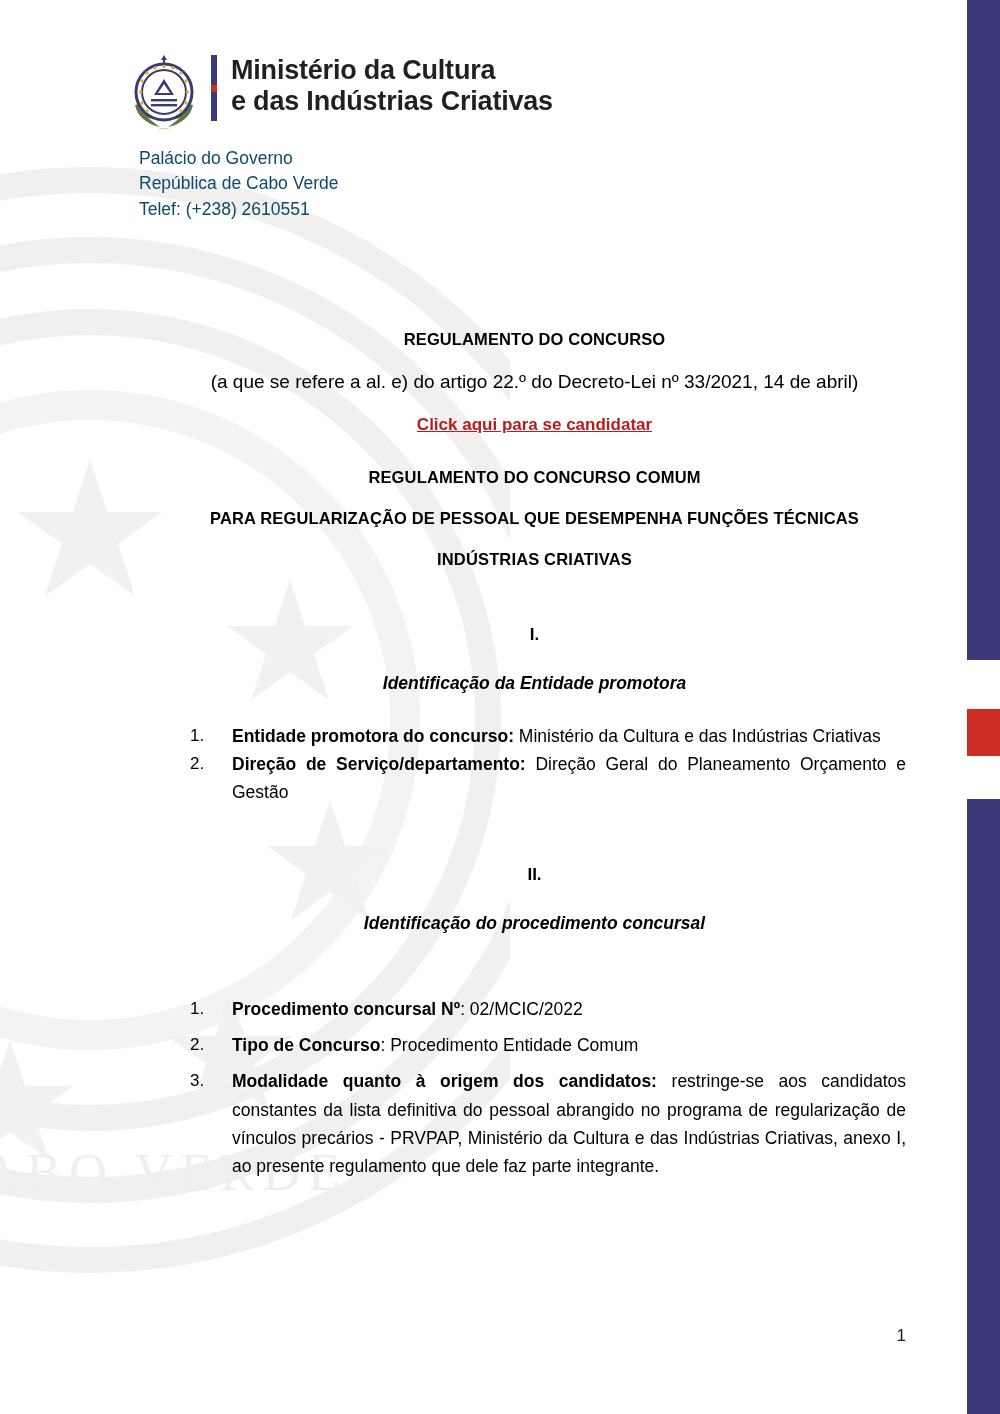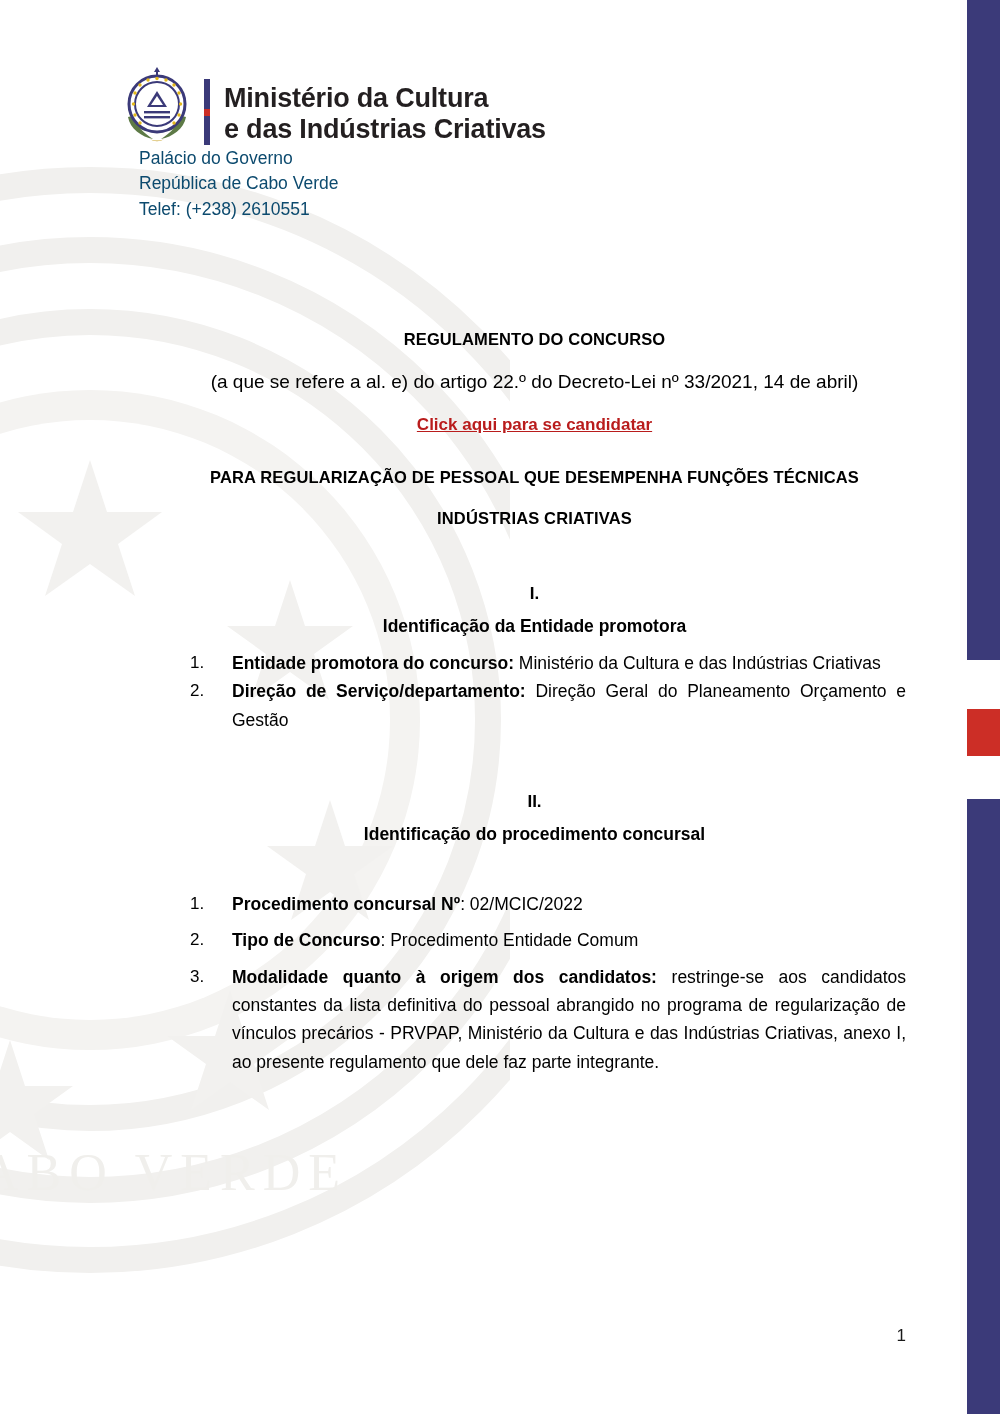--- a/index.html
+++ b/index.html
@@ -45,27 +45,27 @@
     top: 160px;
     width: 840px;
     height: 1120px;
     z-index: 0;
     pointer-events: none;
   }
 
   
   .header {
     position: absolute;
-    left: 120px;
+    left: 127px;
     top: 55px;
     width: 520px;
     height: 90px;
     z-index: 2;
     display: flex;
-    align-items: flex-end;
+    align-items: flex-start;
   }
   .emblem {
     width: 74px;
     height: 78px;
     flex: 0 0 auto;
   }
   .divider-wrap {
     position: relative;
     width: 6px;
     height: 66px;
@@ -151,22 +151,23 @@
 
   .roman {
     font-size: 17px;
     font-weight: bold;
     text-align: center;
     margin: 0;
   }
   .section-sub {
     font-size: 17.5px;
     font-weight: bold;
-    text-align: center;
-    margin: 0;
+    font-style: italic;
+    text-align: center;
+    margin: 16px;
   }
 
   ol.items {
     list-style: none;
     margin: 0;
     padding: 0;
   }
   ol.items li {
     position: relative;
     padding-left: 69px;
@@ -300,20 +301,21 @@
 
   <div class="content">
 
     <div class="doc-title">REGULAMENTO DO CONCURSO</div>
 
     <div class="doc-sub">(a que se refere a al. e) do artigo 22.º do Decreto-Lei nº 33/2021, 14 de abril)</div>
 
     <a class="apply-link" href="#">Click aqui para se candidatar</a>
 
     <div class="big-title">
+      <span>REGULAMENTO DO CONCURSO COMUM</span>
       <span>PARA REGULARIZAÇÃO DE PESSOAL QUE DESEMPENHA FUNÇÕES TÉCNICAS</span>
       <span>INDÚSTRIAS CRIATIVAS</span>
     </div>
 
     <div class="spacer-45"></div>
 
     <div class="roman">I.</div>
     <div class="spacer-12"></div>
     <div class="section-sub">Identificação da Entidade promotora</div>
     <div class="spacer-12"></div>

